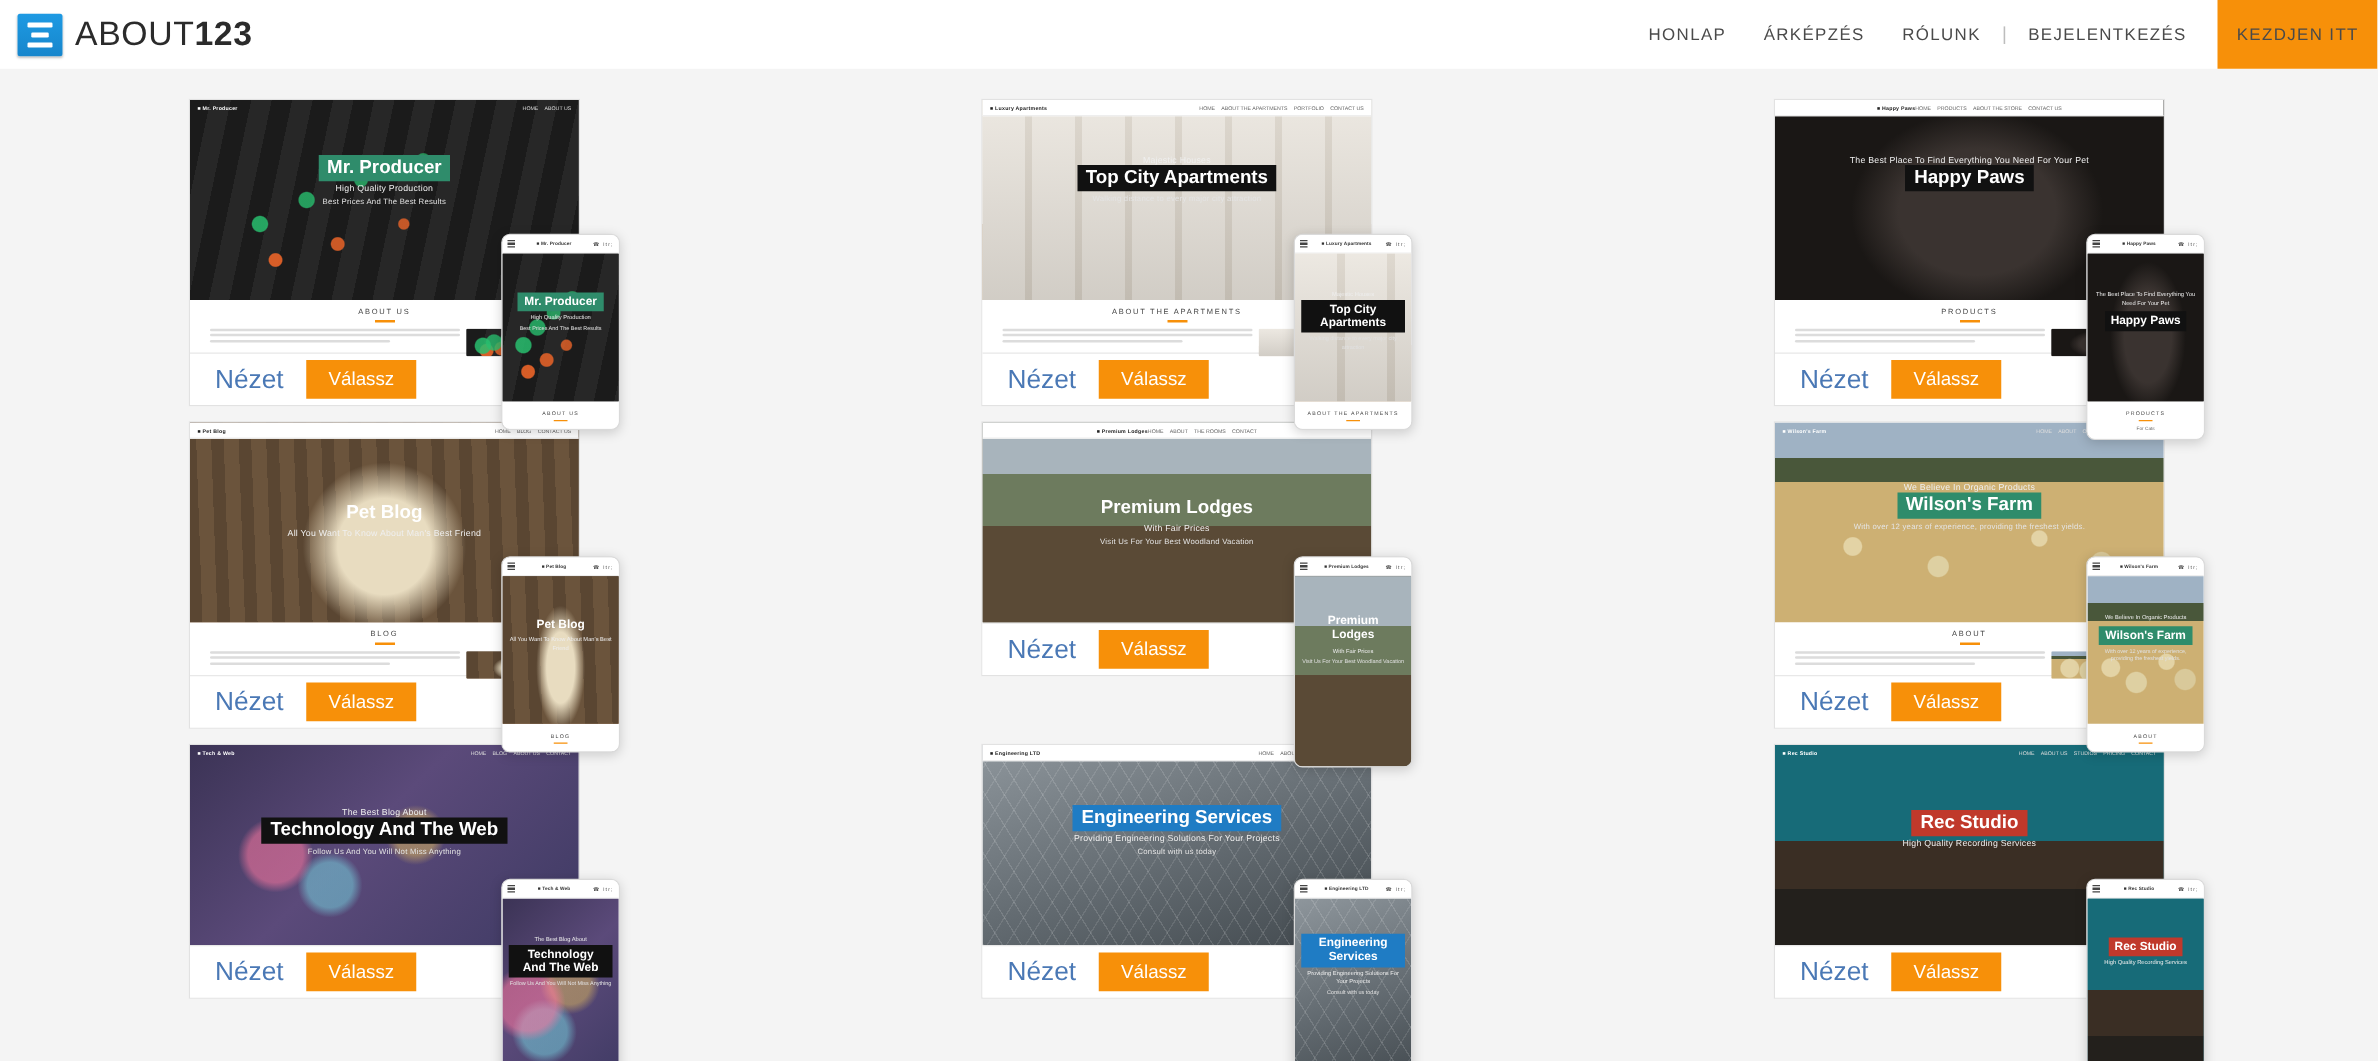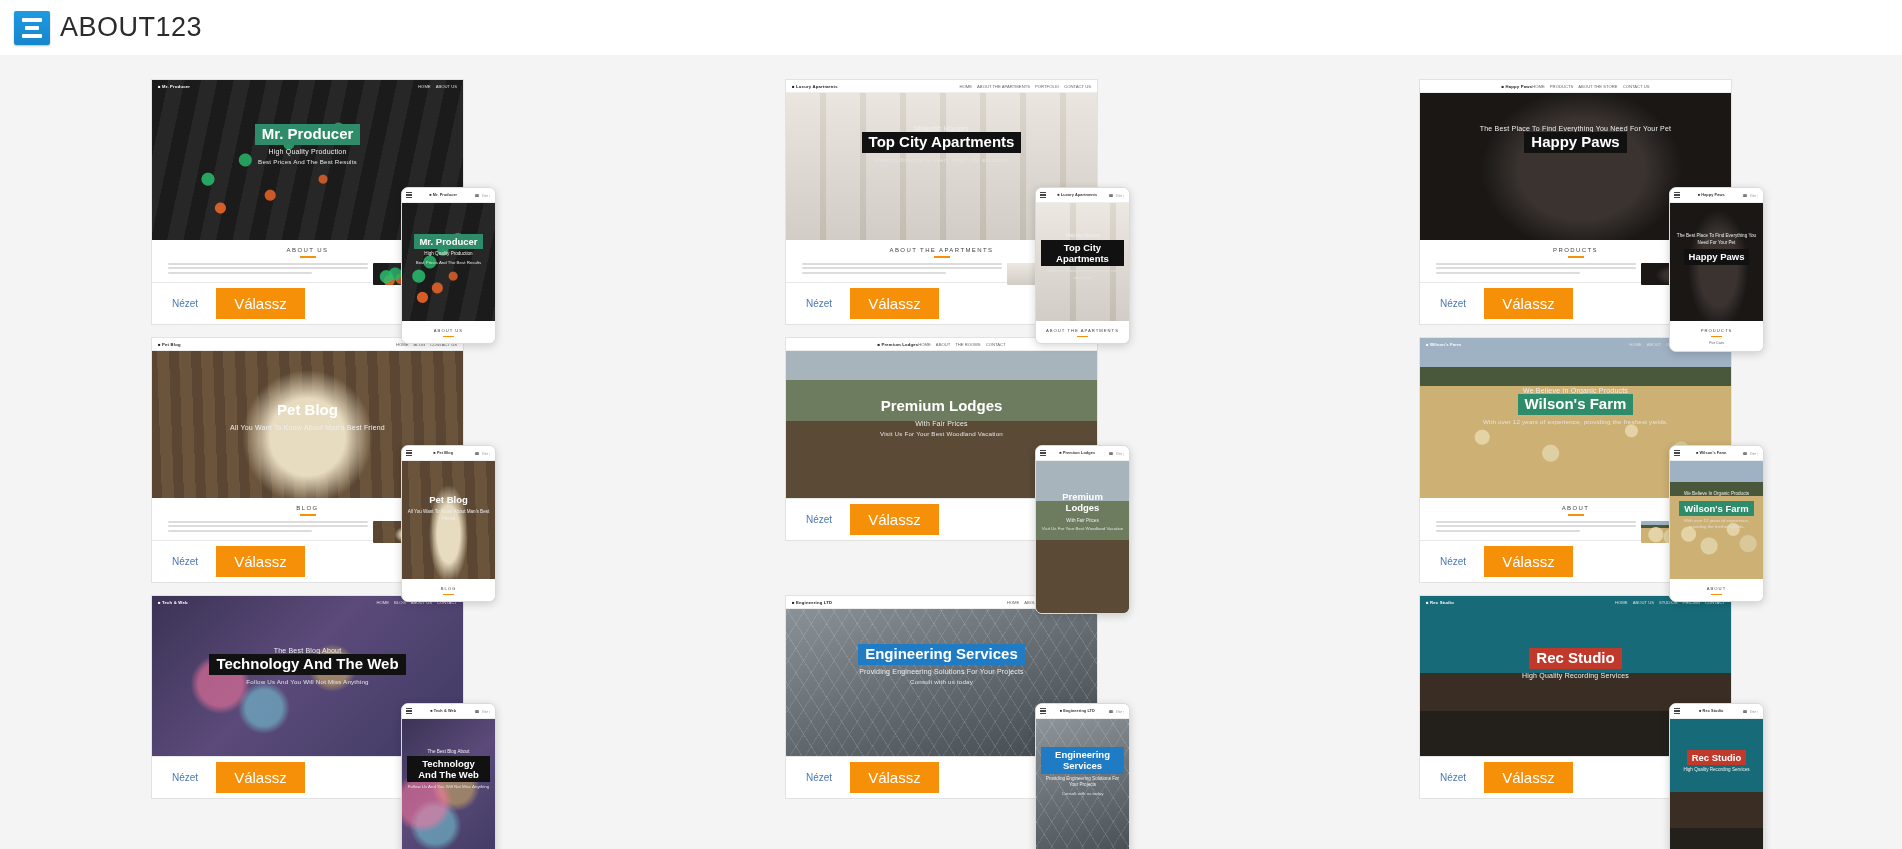--- a/index.html
+++ b/index.html
@@ -31,21 +31,21 @@
     align-items: center; justify-content: center;
     gap: 4px;
     box-shadow: 0 1px 2px rgba(0,0,0,.25);
   }
   .logo-mark i { display:block; width: 20px; height: 4px; background:#fff; border-radius:1px; }
   .logo-mark i.mid { width: 14px; align-self:center; }
   .brand-text {
     font-size: 27px; letter-spacing: .5px; color: #2b2b2b; font-weight: 400;
     font-family: "Liberation Sans", sans-serif;
   }
-  .brand-text b { font-weight: 400; }
+  .brand-text b { font-weight: 700; }
 
   .nav { display: flex; align-items: center; height: 55px; }
   .nav a {
     font-size: 13.5px; letter-spacing: 1.1px; color: #4a4a4a;
     text-decoration: none; padding: 0 15px; white-space: nowrap;
     font-family: "Liberation Sans", sans-serif;
   }
   .nav .divider { color:#bdbdbd; padding: 0 2px; font-size: 15px; }
   .cta {
     background: #f79009; color: #fff; font-size: 13.5px; letter-spacing: 1.1px;
@@ -109,21 +109,21 @@
   .about-body { display:flex; gap:5px; padding: 0 16px; align-items:flex-start; }
   .about-lines { flex:1; }
   .about-lines span { display:block; height:2px; background:#dcdcdc; margin-bottom:2.5px; border-radius:1px;}
   .about-thumb { width:74px; height:22px; border-radius:1px; }
 
   .card-actions {
     height: 42px; display:flex; align-items:center; gap: 16px;
     padding: 0 18px; border-top: 1px solid #e8e8e8; background:#fff;
   }
   .btn-view {
-    color:#4a78b5; font-size: 10px; background:none; border:none; cursor:pointer;
+    color:#4a78b5; font-size: 21px; background:none; border:none; cursor:pointer;
     font-family:"Liberation Sans", sans-serif; padding: 4px 2px;
   }
   .btn-choose {
     background:#f79009; color:#fff; font-size:15px; border:none; cursor:pointer;
     padding: 7px 18px; font-family:"Liberation Sans", sans-serif;
   }
 
   
   .mobile {
     position: absolute;
@@ -159,20 +159,28 @@
 
 <div class="header">
   <div class="brand">
     <span class="logo-mark">
       <i></i>
         <i class="mid"></i>
         <i></i>
     </span>
     <span class="brand-text"><span>ABOUT</span><b>123</b></span>
   </div>
+  <nav class="nav">
+    <a href="#">HONLAP</a>
+    <a href="#">ÁRKÉPZÉS</a>
+    <a href="#">RÓLUNK</a>
+    <span class="divider">|</span>
+    <a href="#">BEJELENTKEZÉS</a>
+    <a href="#" class="cta">KEZDJEN ITT</a>
+  </nav>
 </div>
 
 <div class="grid" id="grid">
     <div class="cell">
     <div class="card">
       <div class="shot">
         <div class="hero" style="background:
       radial-gradient(circle at 18% 62%, rgba(40,190,110,.85) 0 6px, transparent 7px),
       radial-gradient(circle at 30% 50%, rgba(40,190,110,.8) 0 6px, transparent 7px),
       radial-gradient(circle at 44% 40%, rgba(40,190,110,.75) 0 5px, transparent 6px),

